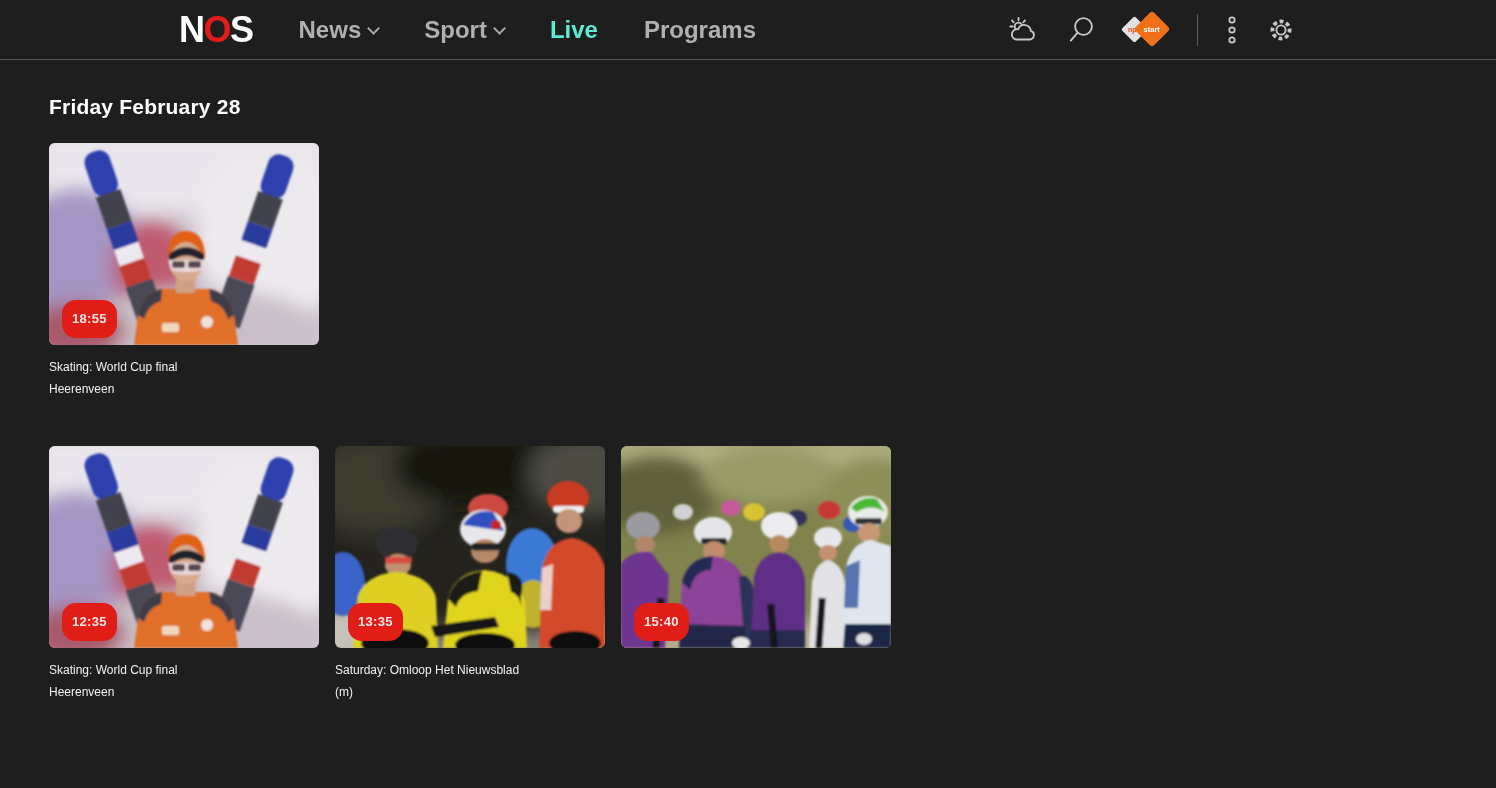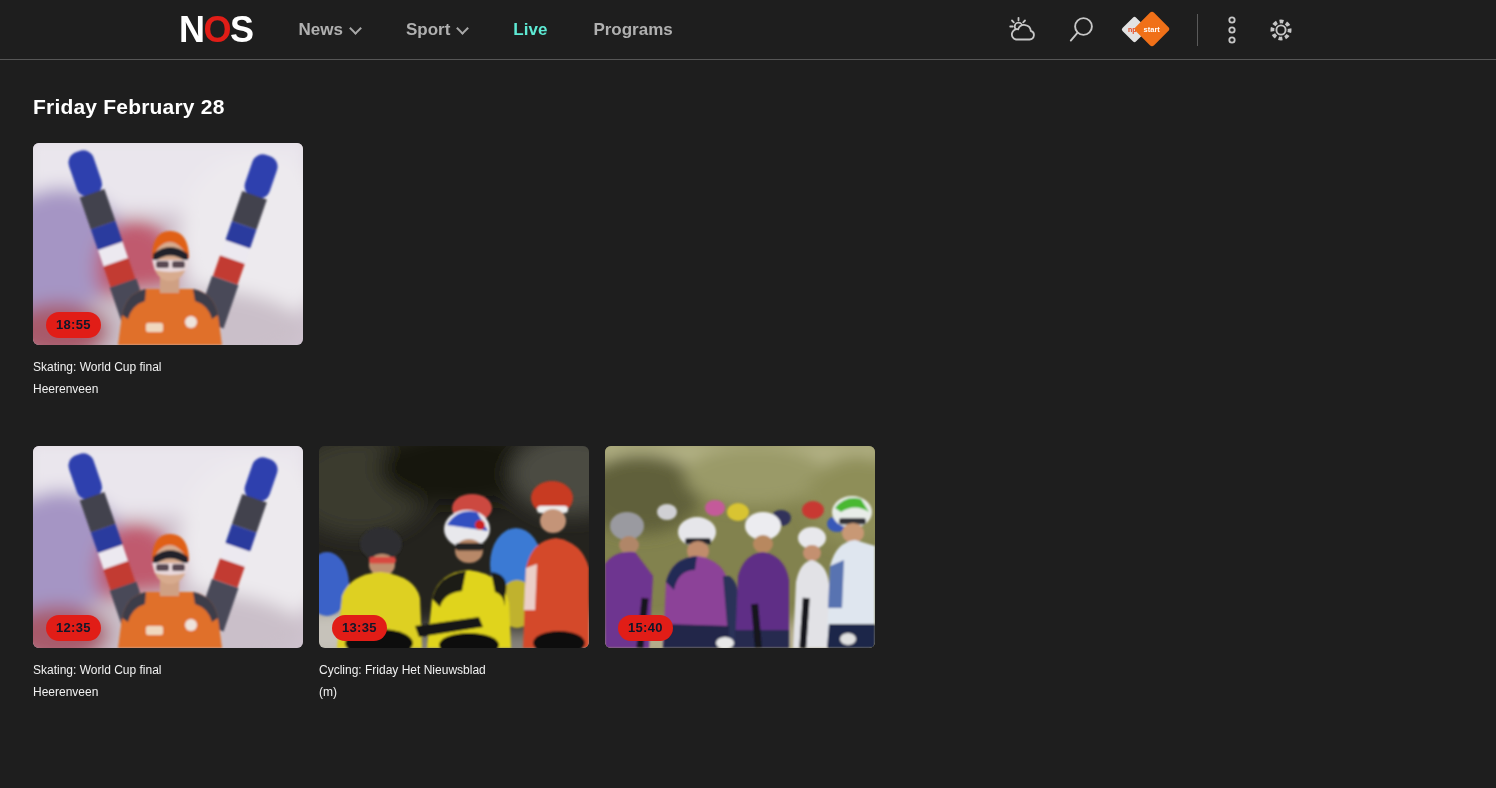--- a/index.html
+++ b/index.html
@@ -20,21 +20,21 @@
   }
   .logo{
     margin-left:135px;
     font-size:36px;font-weight:900;letter-spacing:-1.5px;
     color:#fff;cursor:pointer;line-height:1;user-select:none;
   }
   .logo .logo-o{color:var(--brand-red,#e11d17);}
   nav{display:flex;align-items:center;margin-left:46px;gap:46px;}
   .nav-item{
     display:flex;align-items:center;gap:8px;
-    color:#b0b0b0;font-size:17px;font-weight:700;cursor:pointer;
+    color:#b0b0b0;font-size:24px;font-weight:700;cursor:pointer;
   }
   .nav-item.active{color:#5eead4;}
   .chevron{
     width:7px;height:7px;margin-top:-3px;
     border-right:2px solid #a8a8a8;border-bottom:2px solid #a8a8a8;
     transform:rotate(45deg);
   }
   .tools{margin-left:auto;margin-right:200px;display:flex;align-items:center;gap:27px;}
   .icon-btn{background:none;border:none;padding:0;margin:0;cursor:pointer;display:flex;align-items:center;}
   .tools-divider{width:1px;height:32px;background:#5a5a5a;}
@@ -45,38 +45,38 @@
     left:1px;top:9px;width:19px;height:19px;background:#e2e2e2;border-radius:2px;
     transform:rotate(45deg);
   }
   .npo-white i{transform:rotate(-45deg);font-style:normal;color:#e8441c;font-size:7px;font-weight:700;}
   .npo-orange{
     left:15px;top:5px;width:26px;height:26px;background:var(--npo-orange,#f07018);border-radius:3px;
     transform:rotate(45deg);
   }
   .npo-orange i{transform:rotate(-45deg);font-style:normal;color:#fff;font-size:7.5px;font-weight:700;}
   
-  main{padding:35px 0 0 33px;}
+  main{padding:35px 0 0 33px;margin-left:16px;}
   .day-section + .day-section{margin-top:46px;}
   .day-heading{
     margin:0 0 24px 0;
     color:#ffffff;font-size:21px;font-weight:700;letter-spacing:0.2px;
   }
   .card-grid{display:flex;gap:16px;}
   .card{width:270px;cursor:pointer;}
   .thumb{
     position:relative;width:270px;height:202px;
     border-radius:6px;overflow:hidden;background:#333;
   }
   .thumb svg{display:block;width:270px;height:202px;}
   .time-badge{
     position:absolute;left:13px;bottom:7px;
-    background:var(--brand-red,#e11d17);color:#0f172a;
+    background:var(--brand-red,#e11d17);color:#e5e5e5;
     font-size:13px;font-weight:700;letter-spacing:0.3px;
-    padding:5px 10px;border-radius:14px;line-height:1.2;
+    padding:11px 10px;border-radius:14px;line-height:1.2;
   }
   .card-title{margin-top:11px;color:#f1f1f1;font-size:12px;line-height:22px;font-weight:400;}
   .card-title div{white-space:nowrap;}
 </style>
 </head>
 <body>
 
 <header>
   <div class="logo" id="nos-logo"><span>N</span><span class="logo-o">O</span><span>S</span></div>
 
@@ -307,21 +307,21 @@
  <ellipse cx="234" cy="75" rx="13" ry="12" fill="#c49478"></ellipse>
  <path d="M204,202 L207,122 Q213,94 237,92 Q263,96 270,122 L270,202 Z" fill="#d44a2c"></path>
  <path d="M207,122 L205,164 L216,164 L218,118 Z" fill="#f0f0f0" opacity="0.8"></path>
  <path d="M96,180 L160,171 L164,181 L100,191 Z" fill="#141414"></path>
  <ellipse cx="60" cy="197" rx="34" ry="14" fill="#101010"></ellipse>
  <ellipse cx="150" cy="199" rx="30" ry="12" fill="#0c0c0c"></ellipse>
  <ellipse cx="240" cy="197" rx="26" ry="12" fill="#101010"></ellipse>
 </g>
 </svg></span><span class="time-badge">13:35</span></div>
             <div class="card-title">
-              <div>Cycling: Friday Het Nieuwsblad</div>
+              <div>Saturday: Omloop Het Nieuwsblad</div>
               <div>(m)</div>
             </div>
           </div>
           <div class="card">
             <div class="thumb"><span><svg viewBox="0 0 270 202" width="270" height="202">
 <defs>
  <filter id="w1" x="-30%" y="-30%" width="160%" height="160%">
                       <feGaussianBlur stdDeviation="8"></feGaussianBlur>
                     </filter>
  <filter id="w2">

